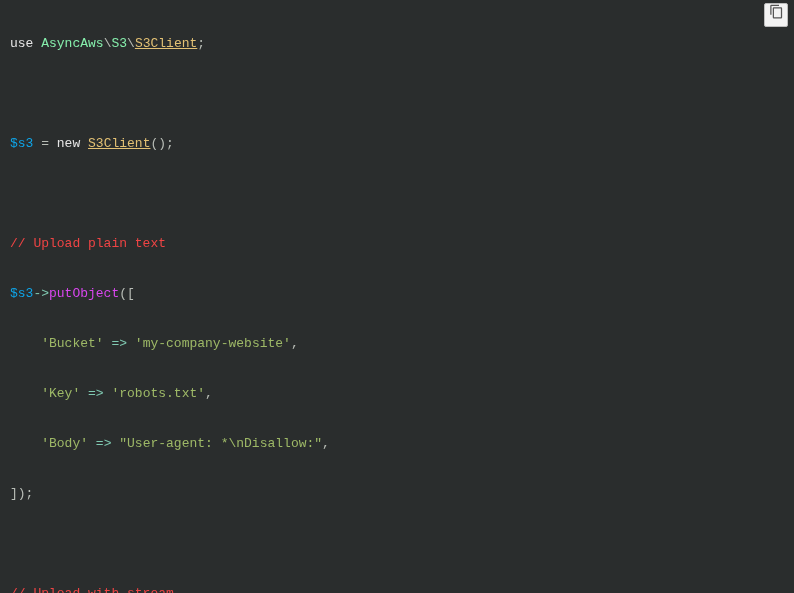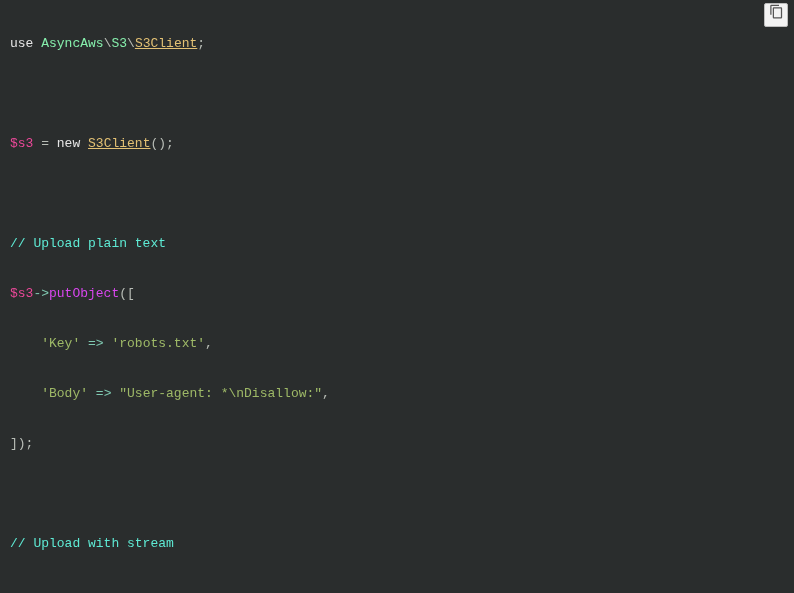--- a/index.html
+++ b/index.html
@@ -14,25 +14,25 @@
     overflow: hidden;
     position: relative;
   }
   .code-area {
     padding: 6px 10px;
     white-space: pre;
   }
   .tok-keyword { color: #e5e5e5; }      
   .tok-ns      { color: #86efac; }      
   .tok-class   { color: #e3c174; text-decoration: underline; }      
-  .tok-var     { color: #ec4899; }      
+  .tok-var     { color: #0ea5e9; }      
   .tok-punct   { color: #b8bdb6; }      
   .tok-op      { color: #80cab2; }      
   .tok-method  { color: #d946ef; }      
-  .tok-comment { color: #5eead4; }      
+  .tok-comment { color: #ef4444; }      
   .tok-string  { color: #9eb967; }      
   .copy-btn {
     position: absolute;
     top: 3px;
     right: 6px;
     width: 24px;
     height: 24px;
     background: #f3f3f3;
     border: 1px solid #bdbdbd;
     border-radius: 2px;
@@ -54,20 +54,21 @@
   </span>
 </div>
 
 <div class="code-area">
 <div><span class="tok-keyword">use</span> <span class="tok-ns">AsyncAws</span><span class="tok-punct">\</span><span class="tok-ns">S3</span><span class="tok-punct">\</span><span class="tok-class">S3Client</span><span class="tok-punct">;</span></div>
 <div>&nbsp;</div>
 <div><span class="tok-var">$s3</span><span class="tok-punct"> = </span><span class="tok-keyword">new</span><span> </span><span class="tok-class">S3Client</span><span class="tok-punct">()</span><span class="tok-punct">;</span></div>
 <div>&nbsp;</div>
 <div><span class="tok-comment">// Upload plain text</span></div>
 <div><span class="tok-var">$s3</span><span class="tok-op">-&gt;</span><span class="tok-method">putObject</span><span class="tok-punct">([</span></div>
+<div><span>    </span><span class="tok-string">'Bucket'</span><span class="tok-op"> =&gt; </span><span class="tok-string">'my-company-website'</span><span class="tok-punct">,</span></div>
 <div><span>    </span><span class="tok-string">'Key'</span><span class="tok-op"> =&gt; </span><span class="tok-string">'robots.txt'</span><span class="tok-punct">,</span></div>
 <div><span>    </span><span class="tok-string">'Body'</span><span class="tok-op"> =&gt; </span><span class="tok-string">"User-agent: *\nDisallow:"</span><span class="tok-punct">,</span></div>
 <div><span class="tok-punct">]);</span></div>
 <div>&nbsp;</div>
 <div><span class="tok-comment">// Upload with stream</span></div>
 
 
 
 
 

